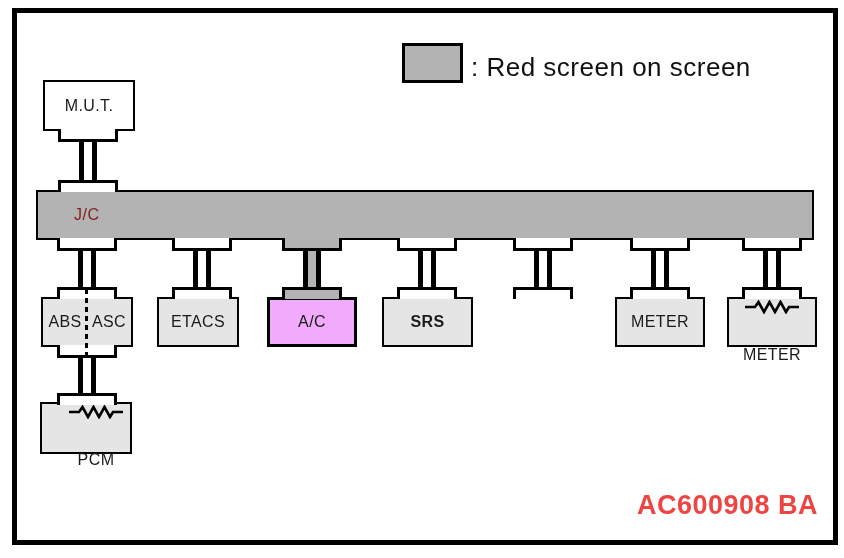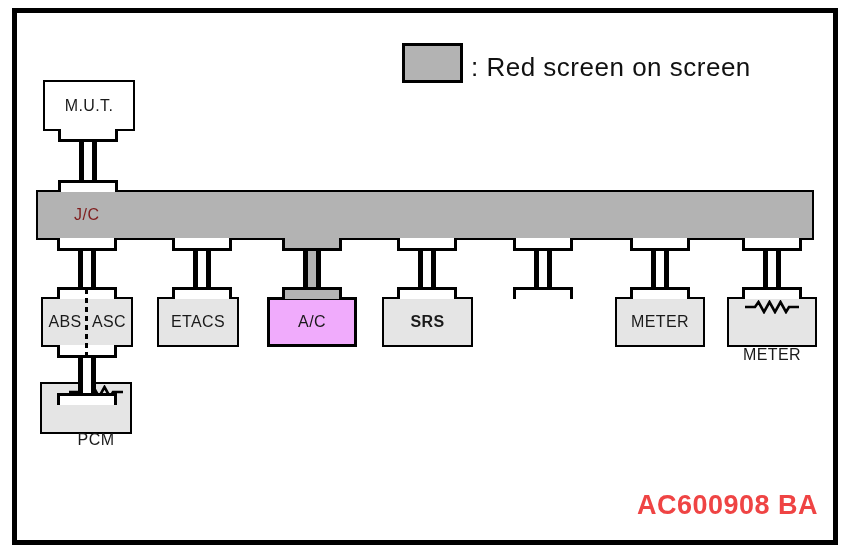--- a/index.html
+++ b/index.html
@@ -26,21 +26,21 @@
        display:flex; align-items:center; justify-content:center;
        font-size:16px; letter-spacing:0.4px; color:#1a1a1a;}
   .box--gray{background:#f0abfc; border-width:3px;}
   .box--split .half{flex:1; text-align:center;}
   .box--res{flex-direction:column; justify-content:space-between; padding-top:1px;gap:32px;}
   .box--res .res-row{height:14px; display:flex; align-items:center; justify-content:center;}
   .box--res .box-label{line-height:18px;}
 
   .mut-box{left:43px; top:80px; width:92px; height:51px; background:#fff; border:2px solid #000; z-index:1;
            display:flex; align-items:center; justify-content:center; font-size:16px; letter-spacing:0.4px;}
-  .pcm-box{top:382px; height:52px;padding-left:20px;}
+  .pcm-box{top:402px; height:52px;padding-left:20px;}
 
   
   .tab{background:#fff; border:3px solid #000; z-index:3; width:60px;}
   .tab--under{border-top:0; height:13px;}   
   .tab--over{border-bottom:0; height:12px;} 
   .rails{background:#fff; border-left:5px solid #000; border-right:5px solid #000; width:18px; z-index:2;}
   .gray-fill{background:#b3b3b3;}
 
   
   .divider{left:85px; top:289px; width:3px; height:66px; z-index:4;

